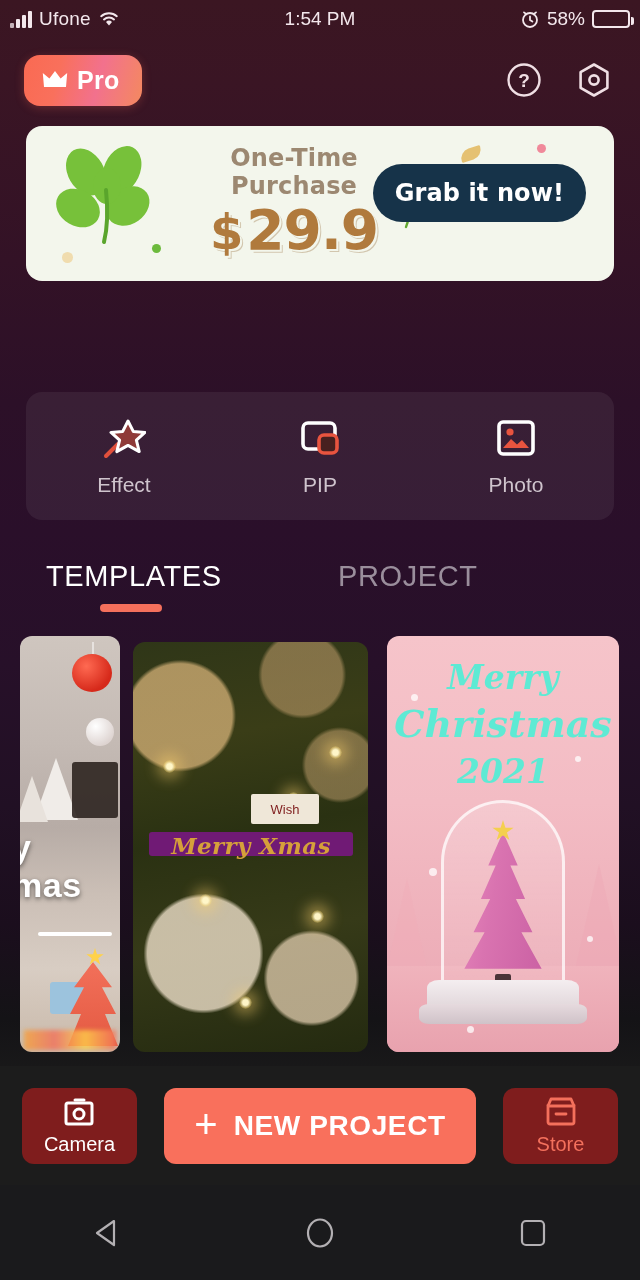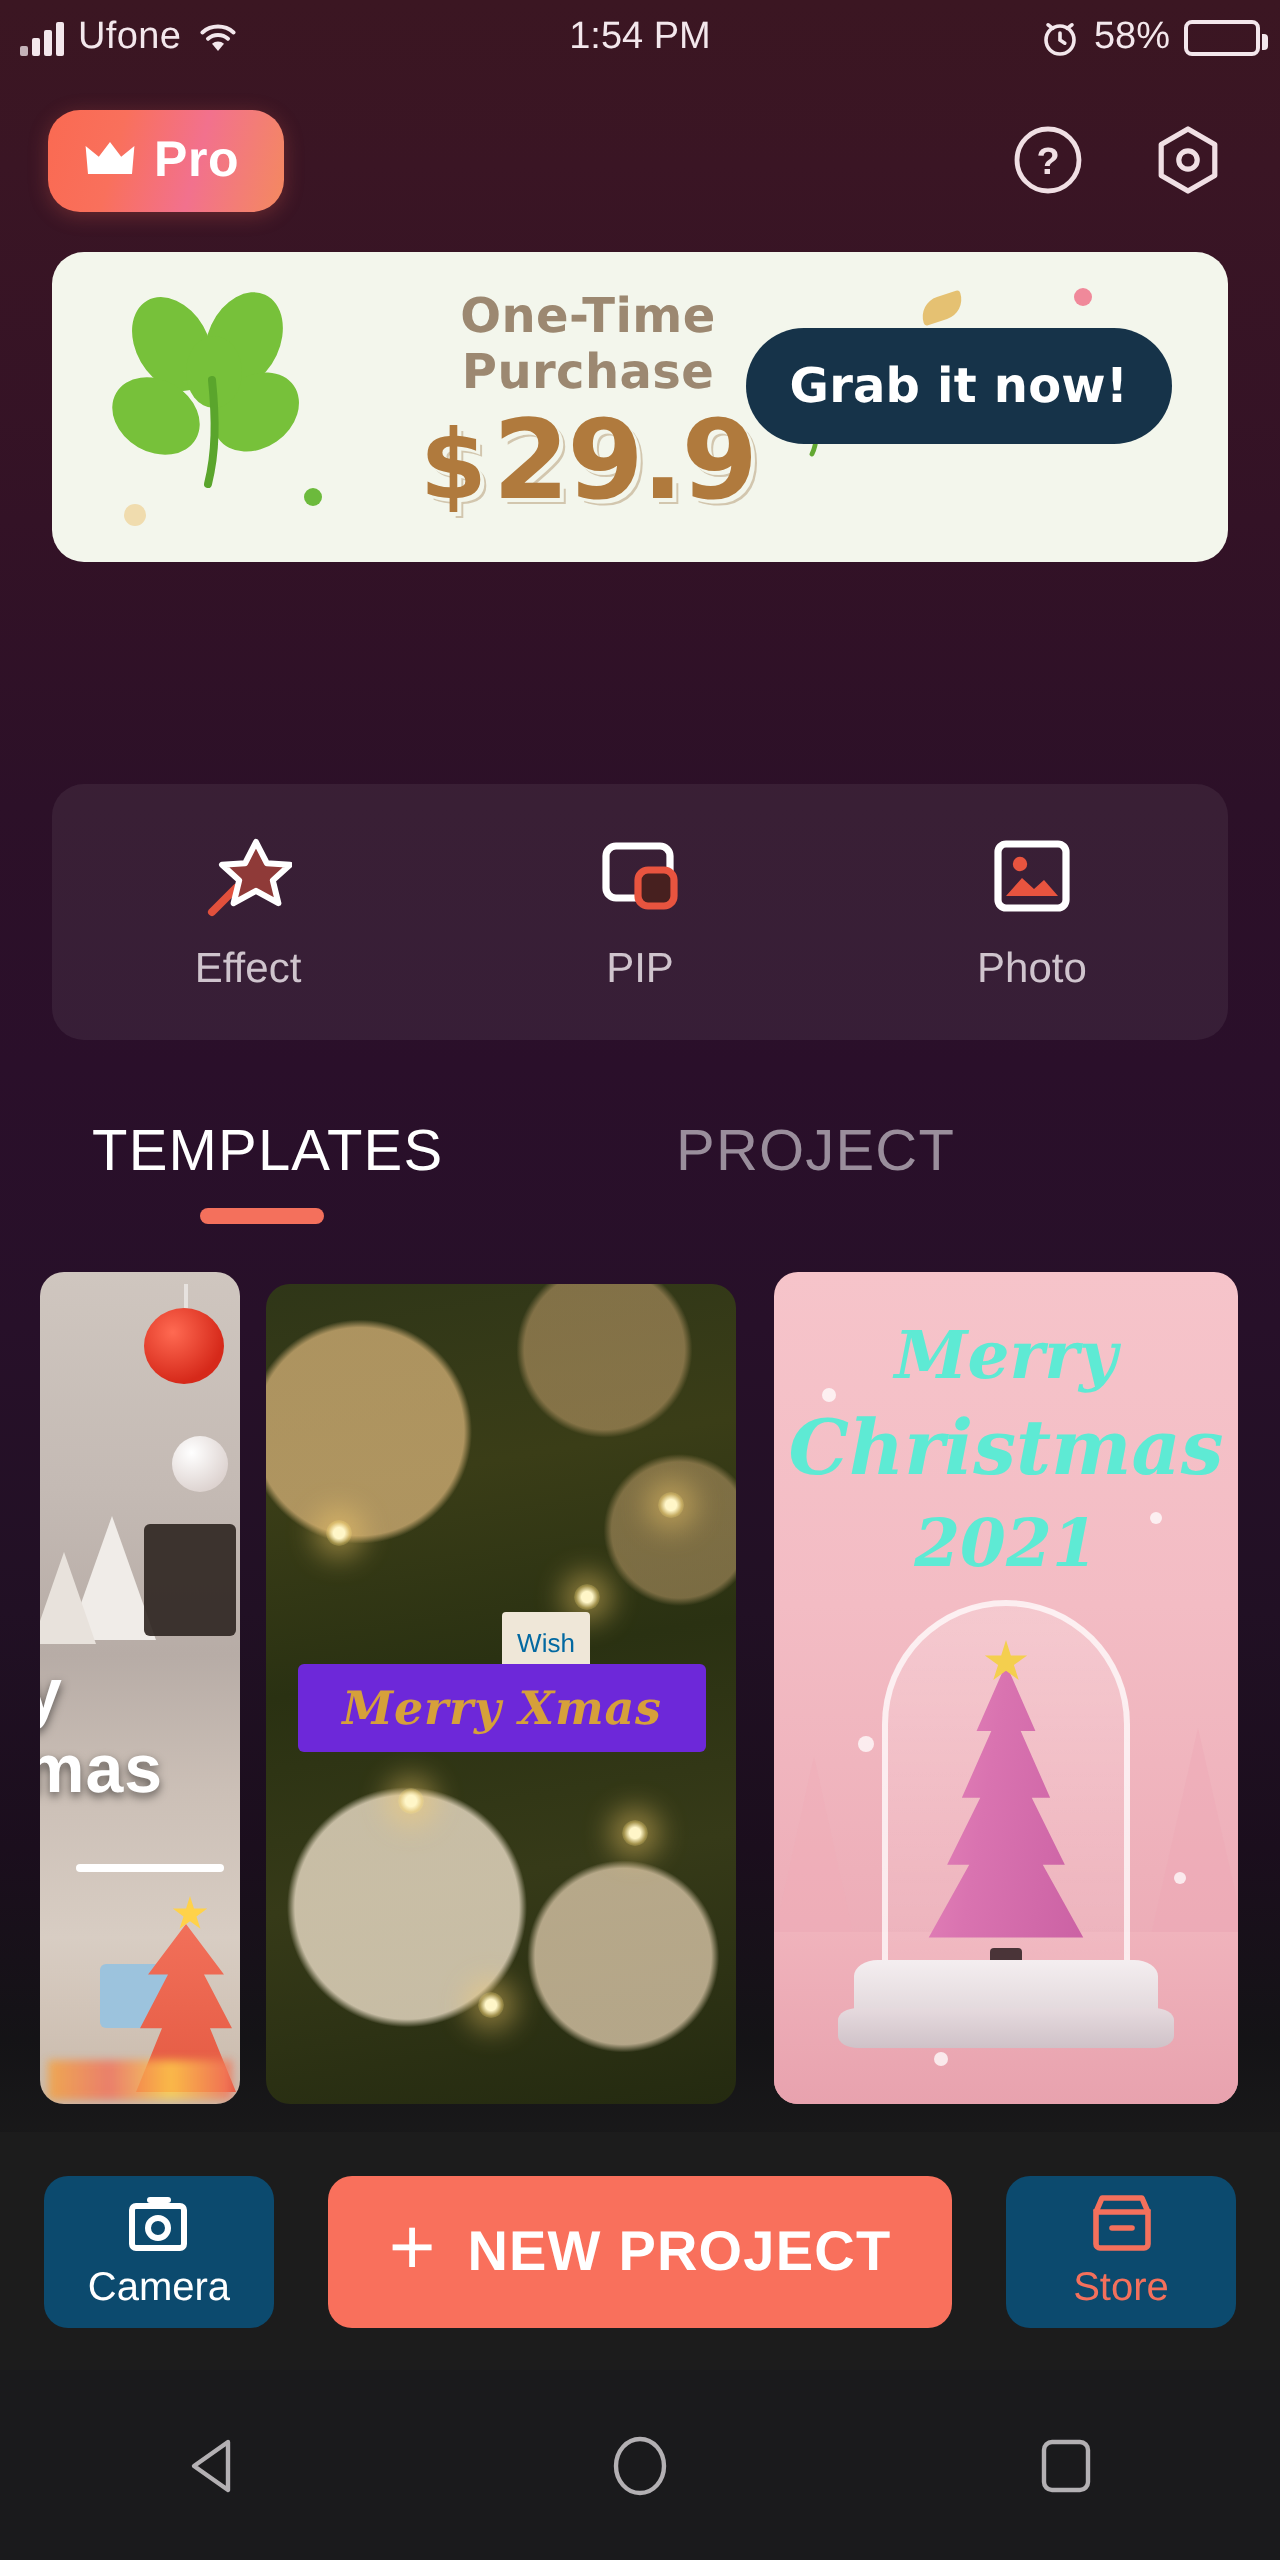--- a/index.html
+++ b/index.html
@@ -174,31 +174,31 @@
       radial-gradient(circle at 72% 8%, rgba(196,160,110,.55) 0 40px, rgba(0,0,0,0) 44px),
       radial-gradient(circle at 88% 30%, rgba(200,165,115,.5) 0 34px, rgba(0,0,0,0) 38px),
       radial-gradient(circle at 30% 76%, rgba(226,213,190,.85) 0 56px, rgba(0,0,0,0) 60px),
       radial-gradient(circle at 76% 82%, rgba(215,196,166,.8) 0 44px, rgba(0,0,0,0) 48px),
       linear-gradient(170deg,#2f3618 0%,#3a3d17 24%,#2a3112 46%,#363a18 70%,#242a10 100%);
   }
   .c2-light { position:absolute; width:13px; height:13px; border-radius:50%;
     background:radial-gradient(circle,#fff6c8 0 30%, rgba(255,220,120,.55) 60%, rgba(255,200,80,0) 100%);
     box-shadow:0 0 14px 6px rgba(255,210,110,.45); }
   .c2-banner {
-    position:absolute; left:16px; top:190px; width:204px; height:44px;
-    background:#6d28d9; border-radius:3px;
-    display:flex; align-items:center; justify-content:center;
+    position:absolute; left:16px; top:190px; width:204px; height:24px;
+    background:#701a75; border-radius:3px;
+    display:flex; justify-content:center;
   }
   .c2-banner span {
     color:#d6a03a; font-size:23px; font-style:italic; font-weight:bold;
     font-family:"DejaVu Serif", serif; letter-spacing:.4px;
   }
-  .c2-wish { position:absolute; left:118px; top:152px; width:44px; height:30px;
-    background:#efe7d8; border-radius:2px; color:#0369a1; font-size:13px;
-    display:flex; align-items:center; justify-content:center;margin-top:12px; }
+  .c2-wish { position:absolute; left:118px; top:152px; width:68px; height:30px;
+    background:#efe7d8; border-radius:2px; color:#7f1d1d; font-size:13px;
+    display:flex; align-items:center; justify-content:center; }
 
   
   .c3-art { position:absolute; inset:0;
     background:linear-gradient(180deg,#f6c4ca 0%,#f3bcc4 40%,#eeb0ba 72%,#e9a7b3 100%); }
   .c3-hill { position:absolute; left:0; bottom:0; width:100%; height:86px;
     background:linear-gradient(180deg,#f0b3bc,#e8a2ae); }
   .c3-bgtree { position:absolute; bottom:56px; width:0; height:0; opacity:.45; }
   .c3-bgtree.l { left:-6px; border-left:26px solid transparent; border-right:26px solid transparent; border-bottom:118px solid #efacb8; }
   .c3-bgtree.r { right:-10px; border-left:30px solid transparent; border-right:30px solid transparent; border-bottom:132px solid #eda9b6; }
   .c3-title { position:absolute; left:0; right:0; top:22px; text-align:center;
@@ -224,21 +224,21 @@
   .c3-star { position:absolute; left:50%; transform:translateX(-50%); top:184px;
     width:22px; height:22px; background:#f4cf4e;
     clip-path:polygon(50% 0%,61% 35%,98% 35%,68% 57%,79% 91%,50% 70%,21% 91%,32% 57%,2% 35%,39% 35%); }
   .c3-snow { position:absolute; border-radius:50%; background:rgba(255,255,255,.75); }
 
   
   .bottombar {
     position:absolute; left:0; top:1066px; width:640px; height:119px; background:#1c1c1c;
   }
   .cam-btn, .store-btn {
-    position:absolute; top:22px; width:115px; height:76px; background:#0c4a6e;
+    position:absolute; top:22px; width:115px; height:76px; background:#7f1d1d;
     border-radius:12px; display:flex; flex-direction:column; align-items:center;
     justify-content:center; gap:7px;
   }
   .cam-btn { left:22px; }
   .store-btn { right:22px; }
   .cam-label { color:#ffffff; font-size:20px; }
   .store-label { color:#f4705c; font-size:20px; }
   .newproj {
     position:absolute; left:164px; top:22px; width:312px; height:76px;
     background:#f9705c; border-radius:12px;

